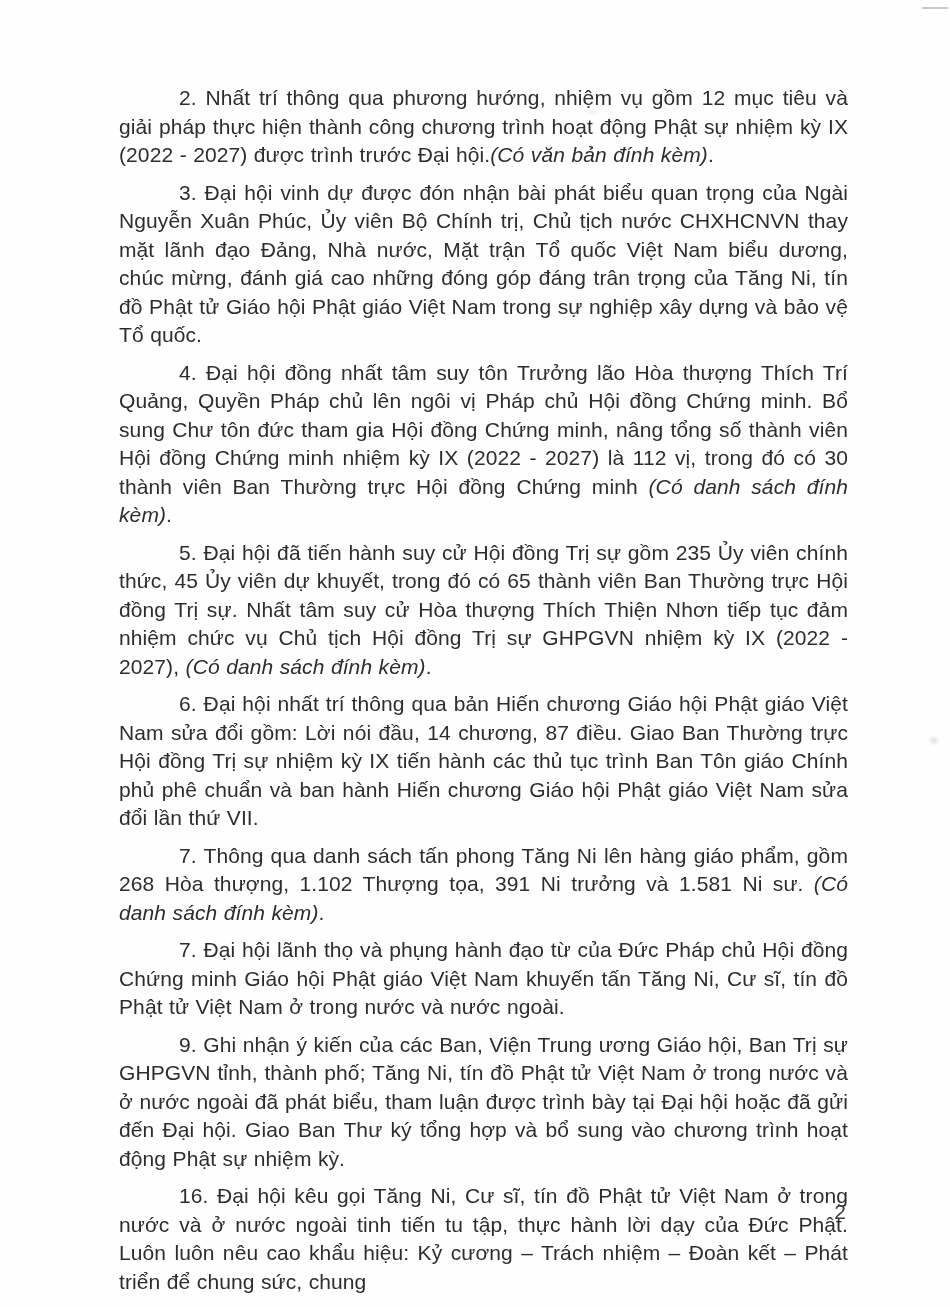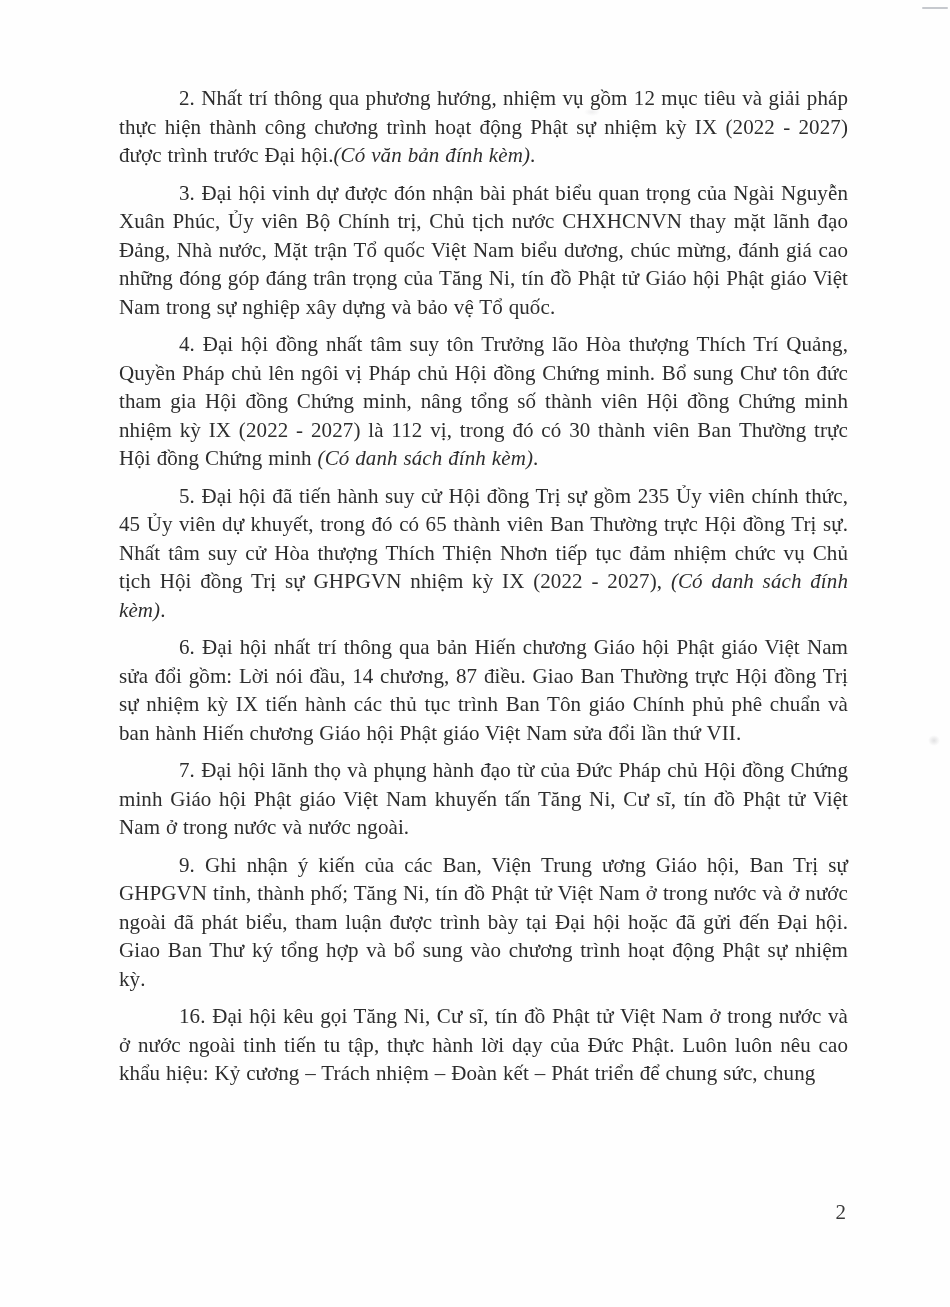--- a/index.html
+++ b/index.html
@@ -6,21 +6,21 @@
     margin: 0;
     padding: 0;
     background: #ffffff;
   }
   .page {
     position: relative;
     width: 950px;
     height: 1307px;
     background: #fefefe;
     overflow: hidden;
-    font-family: Liberation Serif, serif;
+    font-family: Liberation Sans, sans-serif;
     color: #2d2d2d;
   }
   .doc-body {
     position: absolute;
     left: 119px;
     top: 84px;
     width: 729px;
   }
   .para {
     margin: 0 0 9px 0;
@@ -75,19 +75,20 @@
   <div class="artifact-dash"></div>
   <div class="artifact-smudge-1"></div>
   <div class="artifact-smudge-2"></div>
 
   <div class="doc-body">
       <p class="para"><span class="seg">2. Nhất trí thông qua phương hướng, nhiệm vụ gồm 12 mục tiêu và giải pháp thực hiện thành công chương trình hoạt động Phật sự nhiệm kỳ IX (2022 - 2027) được trình trước Đại hội.</span><span class="seg italic">(Có văn bản đính kèm)</span><span class="seg">.</span></p>
       <p class="para"><span class="seg">3. Đại hội vinh dự được đón nhận bài phát biểu quan trọng của Ngài Nguyễn Xuân Phúc, Ủy viên Bộ Chính trị, Chủ tịch nước CHXHCNVN thay mặt lãnh đạo Đảng, Nhà nước, Mặt trận Tổ quốc Việt Nam biểu dương, chúc mừng, đánh giá cao những đóng góp đáng trân trọng của Tăng Ni, tín đồ Phật tử Giáo hội Phật giáo Việt Nam trong sự nghiệp xây dựng và bảo vệ Tổ quốc.</span></p>
       <p class="para"><span class="seg">4. Đại hội đồng nhất tâm suy tôn Trưởng lão Hòa thượng Thích Trí Quảng, Quyền Pháp chủ lên ngôi vị Pháp chủ Hội đồng Chứng minh. Bổ sung Chư tôn đức tham gia Hội đồng Chứng minh, nâng tổng số thành viên Hội đồng Chứng minh nhiệm kỳ IX (2022 - 2027) là 112 vị, trong đó có 30 thành viên Ban Thường trực Hội đồng Chứng minh </span><span class="seg italic">(Có danh sách đính kèm)</span><span class="seg">.</span></p>
       <p class="para"><span class="seg">5. Đại hội đã tiến hành suy cử Hội đồng Trị sự gồm 235 Ủy viên chính thức, 45 Ủy viên dự khuyết, trong đó có 65 thành viên Ban Thường trực Hội đồng Trị sự. Nhất tâm suy cử Hòa thượng Thích Thiện Nhơn tiếp tục đảm nhiệm chức vụ Chủ tịch Hội đồng Trị sự GHPGVN nhiệm kỳ IX (2022 - 2027), </span><span class="seg italic">(Có danh sách đính kèm)</span><span class="seg">.</span></p>
       <p class="para"><span class="seg">6. Đại hội nhất trí thông qua bản Hiến chương Giáo hội Phật giáo Việt Nam sửa đổi gồm: Lời nói đầu, 14 chương, 87 điều. Giao Ban Thường trực Hội đồng Trị sự nhiệm kỳ IX tiến hành các thủ tục trình Ban Tôn giáo Chính phủ phê chuẩn và ban hành Hiến chương Giáo hội Phật giáo Việt Nam sửa đổi lần thứ VII.</span></p>
+      <p class="para"><span class="seg">7. Thông qua danh sách tấn phong Tăng Ni lên hàng giáo phẩm, gồm 268 Hòa thượng, 1.102 Thượng tọa, 391 Ni trưởng và 1.581 Ni sư. </span><span class="seg italic">(Có danh sách đính kèm)</span><span class="seg">.</span></p>
       <p class="para"><span class="seg">7. Đại hội lãnh thọ và phụng hành đạo từ của Đức Pháp chủ Hội đồng Chứng minh Giáo hội Phật giáo Việt Nam khuyến tấn Tăng Ni, Cư sĩ, tín đồ Phật tử Việt Nam ở trong nước và nước ngoài.</span></p>
       <p class="para"><span class="seg">9. Ghi nhận ý kiến của các Ban, Viện Trung ương Giáo hội, Ban Trị sự GHPGVN tỉnh, thành phố; Tăng Ni, tín đồ Phật tử Việt Nam ở trong nước và ở nước ngoài đã phát biểu, tham luận được trình bày tại Đại hội hoặc đã gửi đến Đại hội. Giao Ban Thư ký tổng hợp và bổ sung vào chương trình hoạt động Phật sự nhiệm kỳ.</span></p>
       <p class="para"><span class="seg">16. Đại hội kêu gọi Tăng Ni, Cư sĩ, tín đồ Phật tử Việt Nam ở trong nước và ở nước ngoài tinh tiến tu tập, thực hành lời dạy của Đức Phật. Luôn luôn nêu cao khẩu hiệu: Kỷ cương – Trách nhiệm – Đoàn kết – Phát triển để chung sức, chung</span></p>
     </div>
 
   <div class="page-number">2</div>
 </div>
 
 </body></html>

